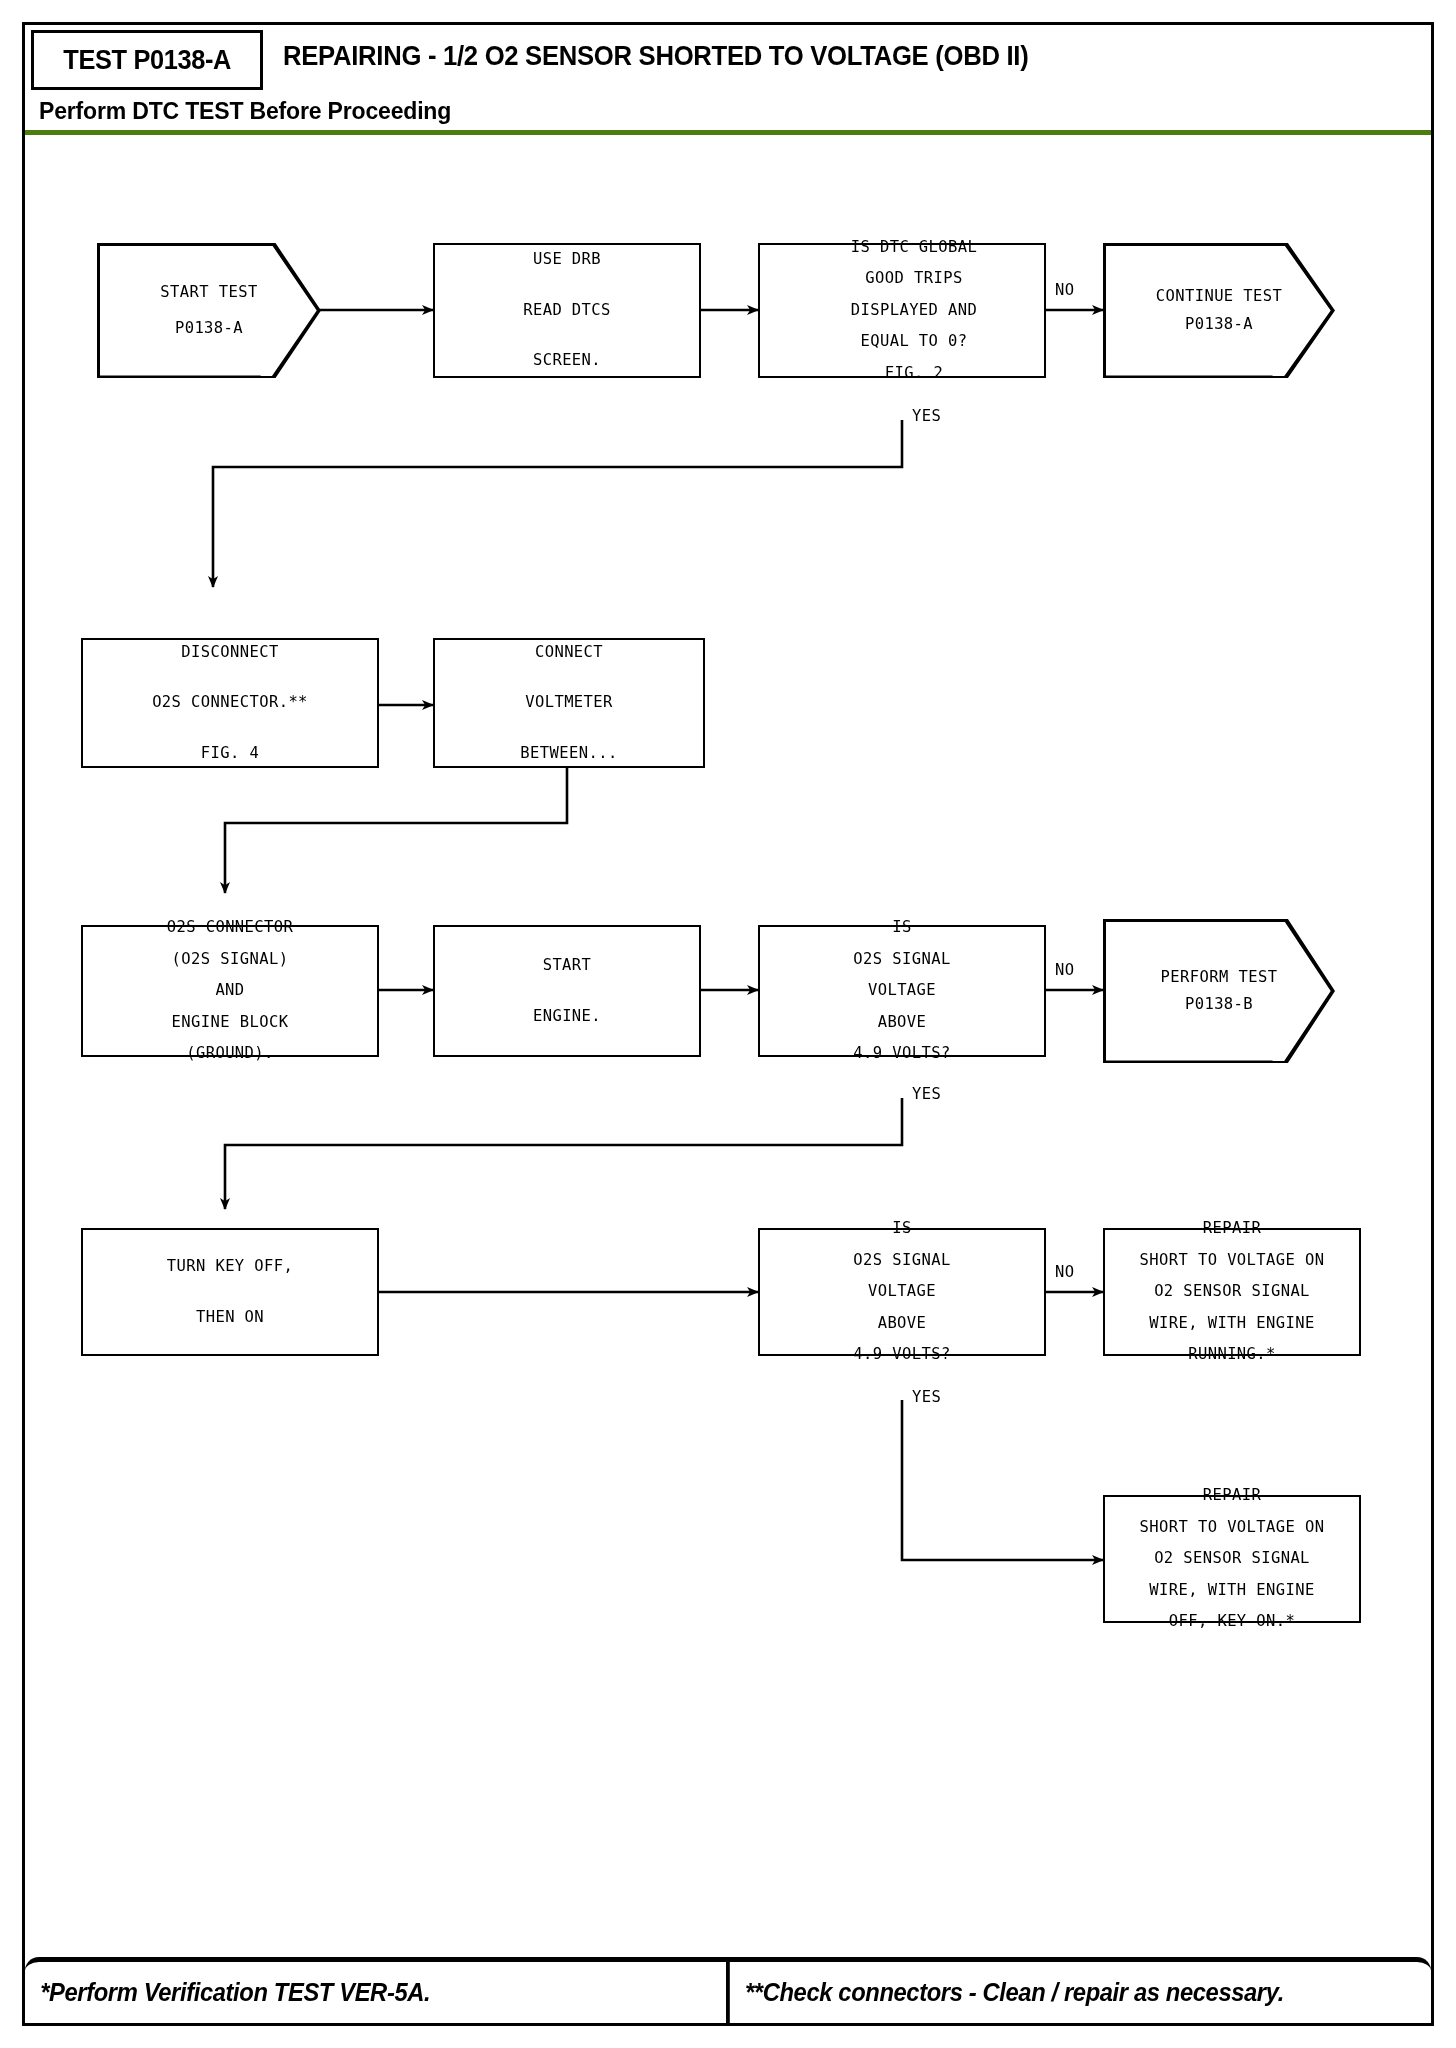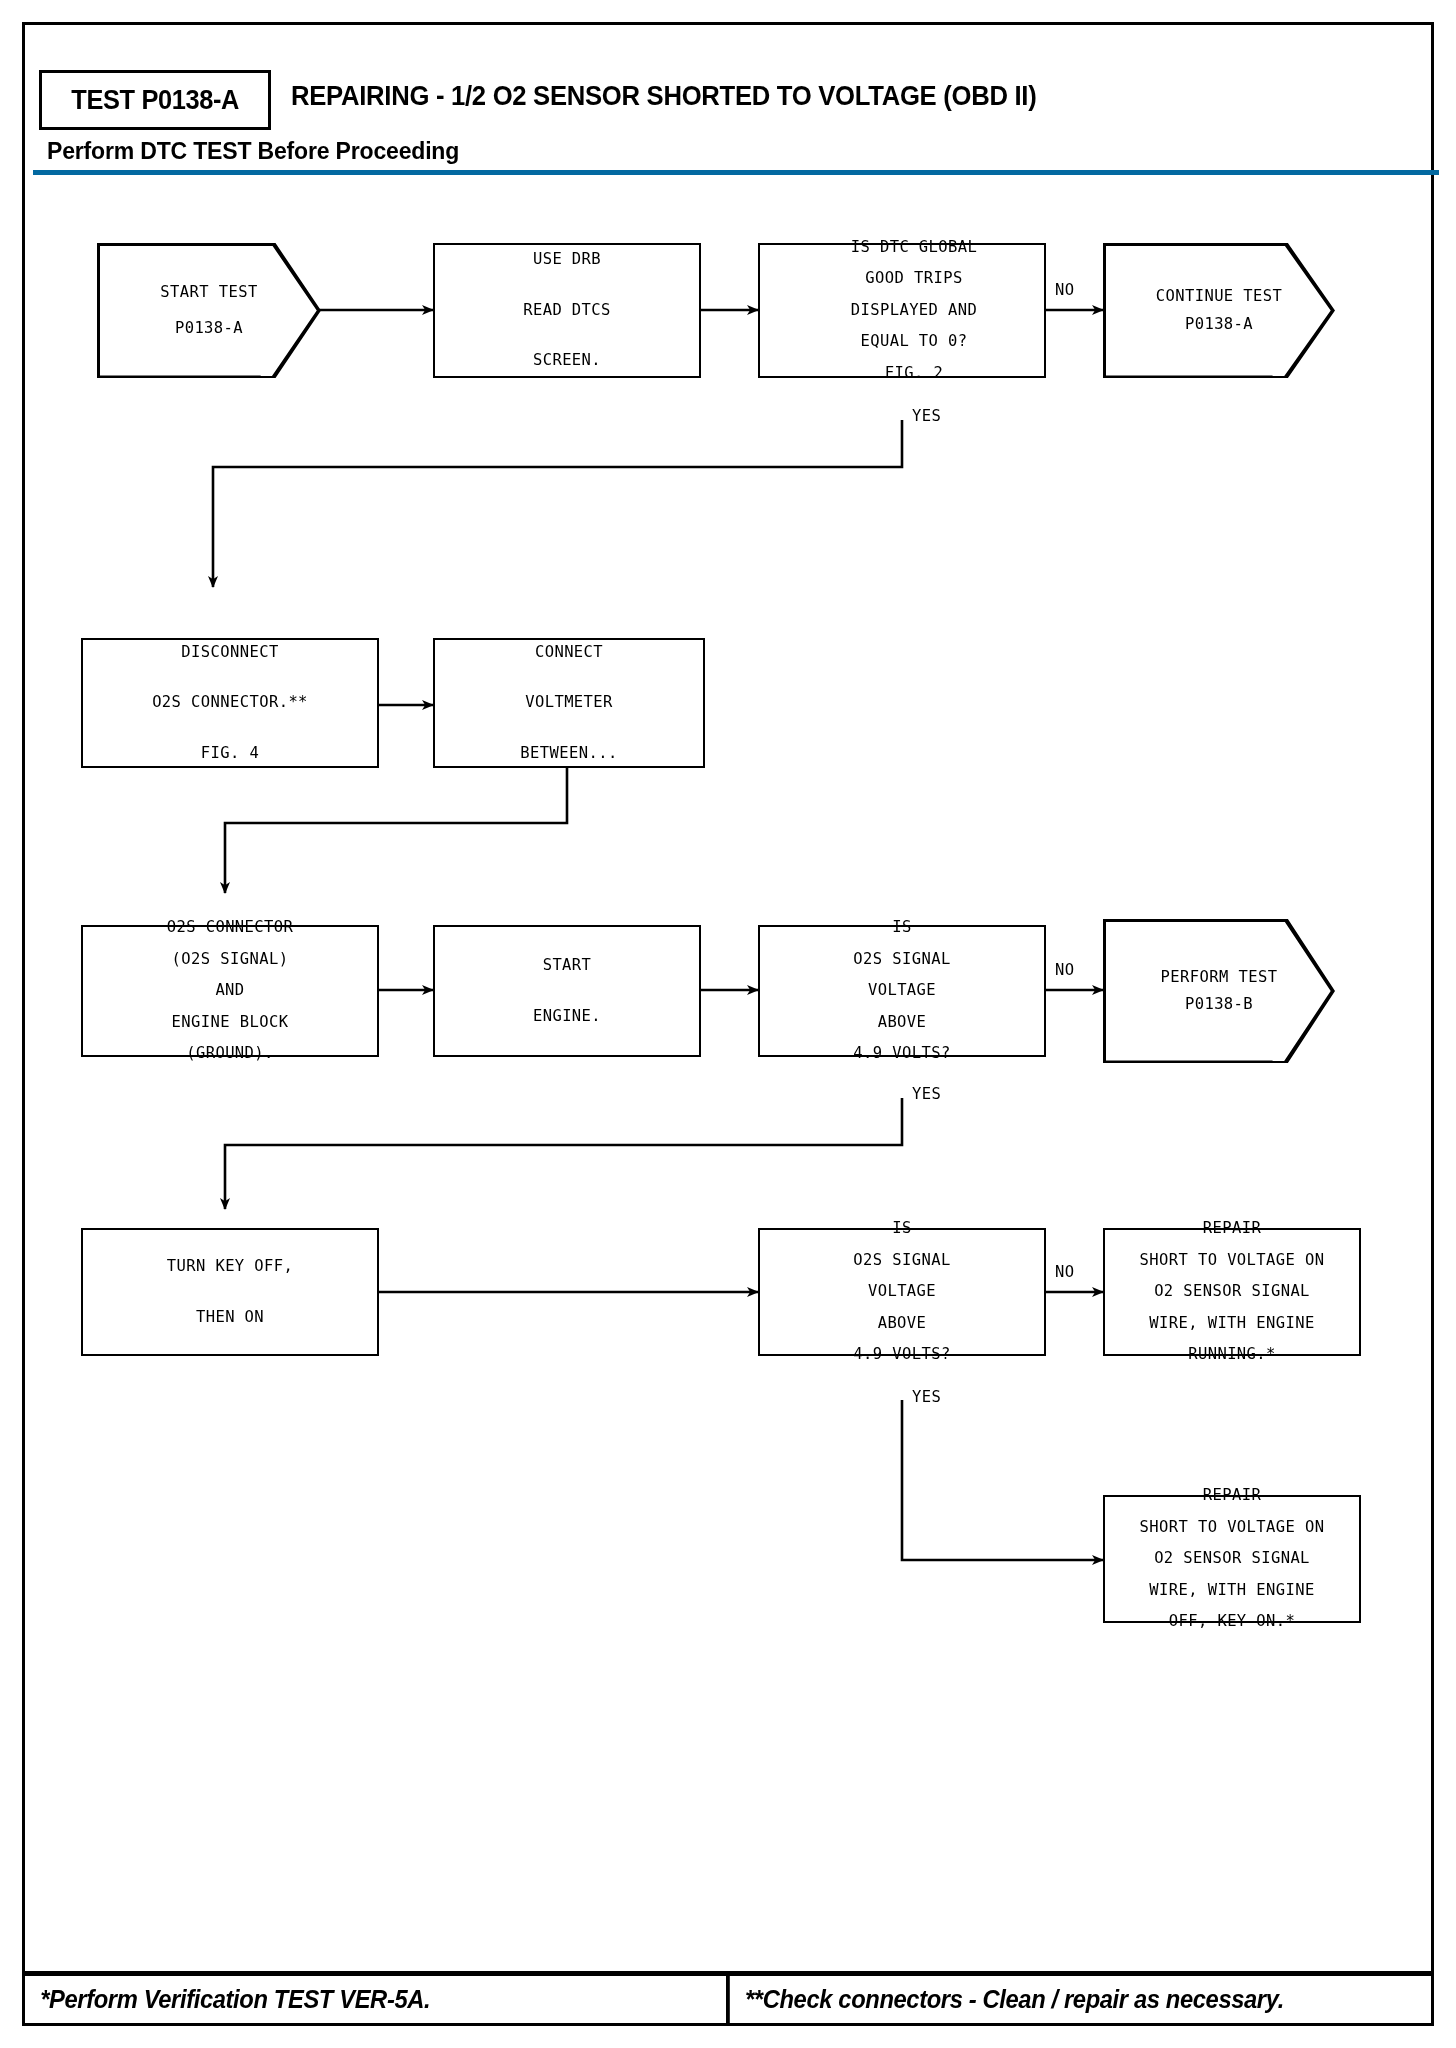--- a/index.html
+++ b/index.html
@@ -16,24 +16,23 @@
   #page {
     position:absolute;
     left:22px; top:22px;
     width:1412px; height:2004px;
     border:3px solid #000;
     background:#fff;
   }
 
   
   #header-band {
-    position:absolute; left:8px; top:0;
+    position:absolute; left:0; top:0;
     width:100%; height:110px;
-    border-bottom:5px solid #0369a1;
-    margin-top:40px;
+    border-bottom:5px solid #4d7c0f;
   }
   #test-id-box {
     position:absolute; left:6px; top:5px;
     width:232px; height:60px;
     border:3px solid #000;
     display:flex; align-items:center; justify-content:center;
   }
   #test-id-label {
     font-size:27px; font-weight:bold;
     letter-spacing:-0.4px;
@@ -119,23 +118,24 @@
     position:absolute;
     font-family:"DejaVu Sans Mono", monospace;
     font-size:15.5px;
     letter-spacing:0.4px;
     white-space:nowrap;
   }
 
   
   #footer-band {
     position:absolute; left:0; bottom:0;
-    width:100%; height:52px;
+    width:100%; height:66px;
     border-top:5px solid #000;
     display:flex;
+    border-radius:14px;
   }
   #footer-left, #footer-right {
     flex:1;
     display:flex; align-items:center;
     padding-left:16px;
     font-size:25px; font-weight:bold; font-style:italic;
     letter-spacing:-0.4px;
     white-space:nowrap;
   }
   #footer-left { transform-origin:left center; transform:scaleX(0.95); }

